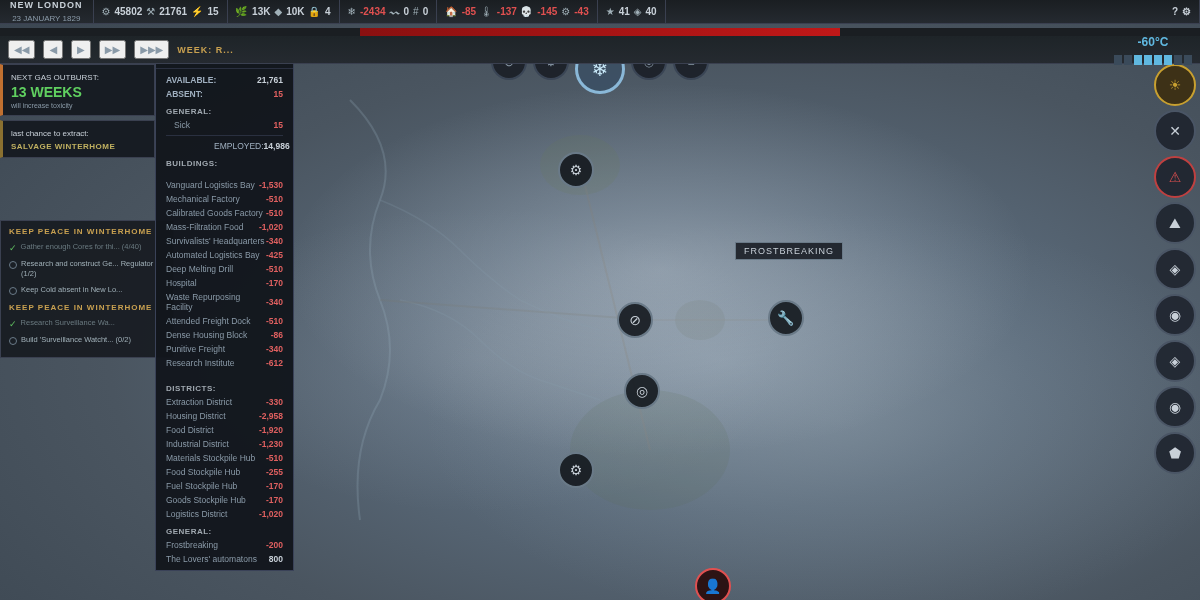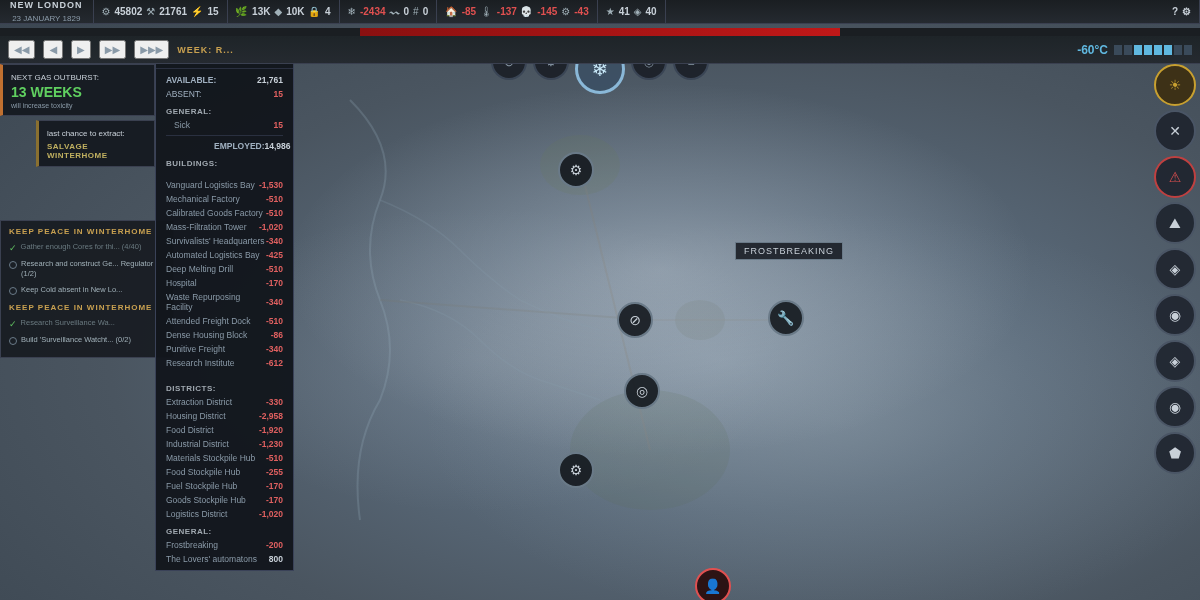--- a/index.html
+++ b/index.html
@@ -500,42 +500,42 @@
 </div>
 
 <div id="second-bar">
   <button class="playback-btn">◀◀</button>
   <button class="playback-btn">◀</button>
   <button class="playback-btn">▶</button>
   <button class="playback-btn">▶▶</button>
   <button class="playback-btn">▶▶▶</button>
   <span class="week-label">WEEK: R...</span>
 
-  <div style="margin-left:auto; display:flex; align-items:center; gap:6px;">
+  <div style="margin-left:auto; display:flex; align-items:center; gap:6px;flex-direction:column;">
     <span class="temp-value">-60°C</span>
     <div class="temp-bar">
       <div class="temp-tick"></div>
       <div class="temp-tick"></div>
       <div class="temp-tick active"></div>
       <div class="temp-tick active"></div>
       <div class="temp-tick active"></div>
       <div class="temp-tick active"></div>
       <div class="temp-tick"></div>
       <div class="temp-tick"></div>
     </div>
   </div>
 </div>
 
 <div id="left-panel">
   <div class="alert-box" style="border-left-color: #c07030;">
     <div class="alert-subtitle">NEXT GAS OUTBURST:</div>
     <div class="alert-value">13 WEEKS</div>
     <div class="alert-desc">will increase toxicity</div>
   </div>
-  <div class="alert-box" style="border-left-color: #8a7030; margin-left: 36px;">
+  <div class="alert-box" style="border-left-color: #8a7030;">
     <div class="alert-subtitle">last chance to extract:</div>
     <div class="alert-action">SALVAGE WINTERHOME</div>
   </div>
 </div>
 
 <div id="objectives">
   <div class="obj-header">KEEP PEACE IN WINTERHOME</div>
 
   <div class="obj-item">
     <span class="obj-check">✓</span>
@@ -568,35 +568,35 @@
     <span class="wf-title">WORKFORCE</span>
   </div>
 
   <div class="wf-section">
     <div class="wf-row">
       <span class="wf-label" style="color:#a0b0c0;font-weight:bold;">AVAILABLE:</span>
       <span class="wf-value">21,761</span>
     </div>
 
     <div class="wf-row">
-      <span class="wf-label" style="color:#a0b0c0;font-weight:normal;">ABSENT:</span>
+      <span class="wf-label" style="color:#a0b0c0;font-weight:bold;">ABSENT:</span>
       <span class="wf-value negative">15</span>
     </div>
     <div class="wf-row">
       <span class="wf-label category">GENERAL:</span>
     </div>
     <div class="wf-row">
       <span class="wf-label" style="padding-left:8px;text-align:center;">Sick</span>
       <span class="wf-value negative">15</span>
     </div>
 
     <hr class="wf-divider">
 
     <div class="wf-row">
-      <span class="wf-label" style="color:#a0b0c0;font-weight:bold;padding-left:48px;">EMPLOYED:</span>
+      <span class="wf-label" style="color:#a0b0c0;font-weight:normal;padding-left:48px;">EMPLOYED:</span>
       <span class="wf-value">14,986</span>
     </div>
 
     <div class="wf-row">
       <span class="wf-label category">BUILDINGS:</span>
     </div>
   </div>
 
   <div class="wf-section">
     <div class="wf-row">
@@ -605,21 +605,21 @@
     </div>
     <div class="wf-row">
       <span class="wf-label">Mechanical Factory</span>
       <span class="wf-value negative">-510</span>
     </div>
     <div class="wf-row">
       <span class="wf-label">Calibrated Goods Factory</span>
       <span class="wf-value negative">-510</span>
     </div>
     <div class="wf-row">
-      <span class="wf-label">Mass-Filtration Tower</span>
+      <span class="wf-label">Mass-Filtration Food</span>
       <span class="wf-value negative">-1,020</span>
     </div>
     <div class="wf-row">
       <span class="wf-label">Survivalists' Headquarters</span>
       <span class="wf-value negative">-340</span>
     </div>
     <div class="wf-row">
       <span class="wf-label">Automated Logistics Bay</span>
       <span class="wf-value negative">-425</span>
     </div>

